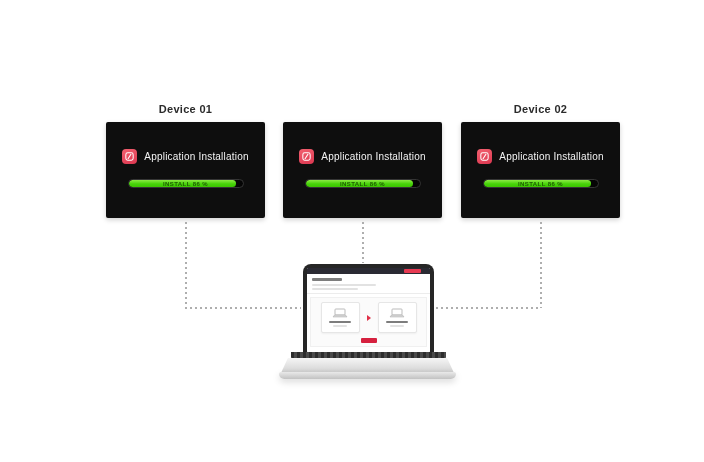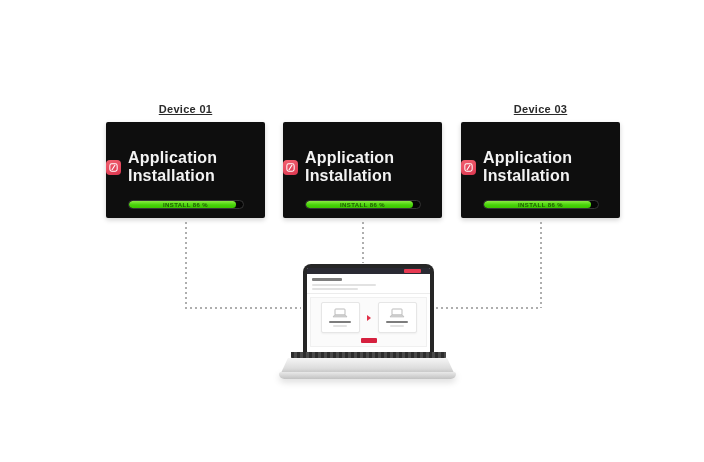--- a/index.html
+++ b/index.html
@@ -2,35 +2,35 @@
 <html><head>
 <meta charset="utf-8">
 <style>
   html,body{margin:0;padding:0;background:#ffffff;}
   body{font-family:"Liberation Sans", sans-serif;}
   #stage{position:relative;width:704px;height:462px;background:#ffffff;overflow:hidden;}
 
   
   .device-title{
     position:absolute;top:103px;width:159px;text-align:center;
-    font-size:11px;font-weight:600;color:#2b2b2b;letter-spacing:.3px;text-decoration:underline;
+    font-size:11px;font-weight:600;color:#2b2b2b;letter-spacing:.3px;
   }
   .device-screen{
     position:absolute;top:122px;width:159px;height:96px;background:#0e0e0e;
     border-radius:2px;box-shadow:0 2px 5px rgba(0,0,0,.18);
     display:flex;flex-direction:column;align-items:center;padding-top:27px;box-sizing:border-box;
   }
   .app-row{display:flex;align-items:center;gap:7px;}
   .app-icon{
     width:15px;height:15px;border-radius:4px;flex:0 0 auto;
     background:linear-gradient(160deg,#f2606f 0%,#dc3750 100%);
     display:flex;align-items:center;justify-content:center;
   }
   .app-icon svg{display:block;}
-  .app-label{font-size:16px;font-weight:700;color:#f3f3f3;letter-spacing:.2px;}
+  .app-label{font-size:10px;font-weight:400;color:#f3f3f3;letter-spacing:.2px;}
   .progress-pill{
     position:relative;margin-top:15px;width:116px;height:9px;border-radius:5px;
     background:#050505;border:1px solid #353535;box-sizing:border-box;overflow:hidden;
   }
   .progress-fill{
     height:100%;border-radius:4px;
     background:linear-gradient(180deg,#8cea45 0%,#47d309 55%,#3cc400 100%);
   }
   .progress-label{
     position:absolute;left:0;top:0;width:100%;height:100%;
@@ -126,21 +126,21 @@
           </svg>
       </span>
       <span class="app-label">Application Installation</span>
     </div>
     <div class="progress-pill">
       <div class="progress-fill" style="width: 94%;"></div>
       <div class="progress-label">INSTALL 86 %</div>
     </div>
   </div>
 
-  <div class="device-title" style="left:461px">Device 03</div>
+  <div class="device-title" style="left:461px">Device 02</div>
   <div class="device-screen" style="left:461px">
     <div class="app-row">
       <span class="app-icon">
         <svg width="11" height="11" viewBox="0 0 24 24">
             <rect x="4" y="4" width="16" height="16" rx="4" fill="none" stroke="#ffffff" stroke-width="2.2"></rect>
             <line x1="15.5" y1="6.5" x2="8.5" y2="17.5" stroke="#ffffff" stroke-width="2.4"></line>
           </svg>
       </span>
       <span class="app-label">Application Installation</span>
     </div>

